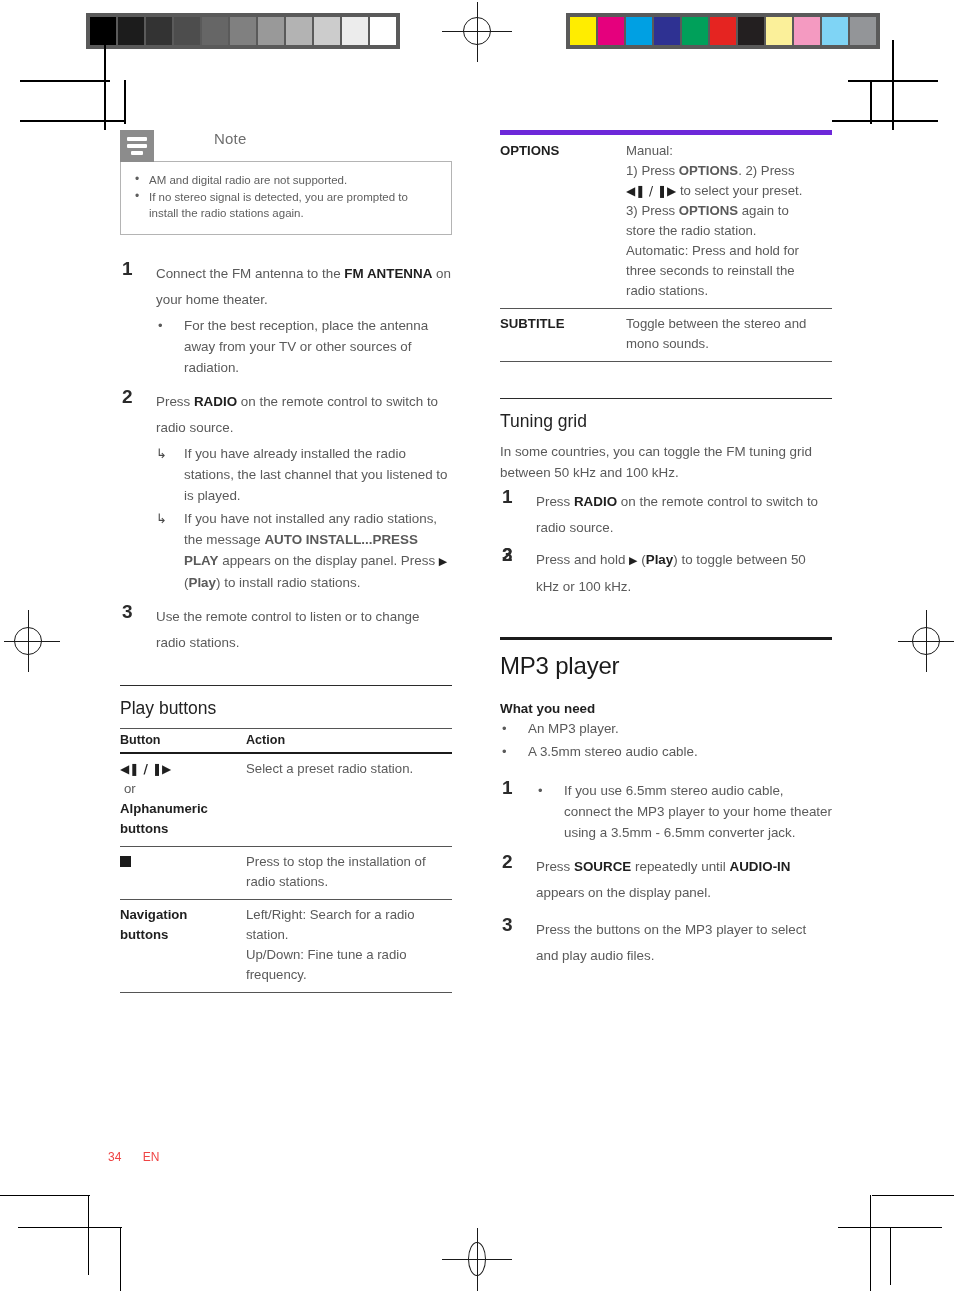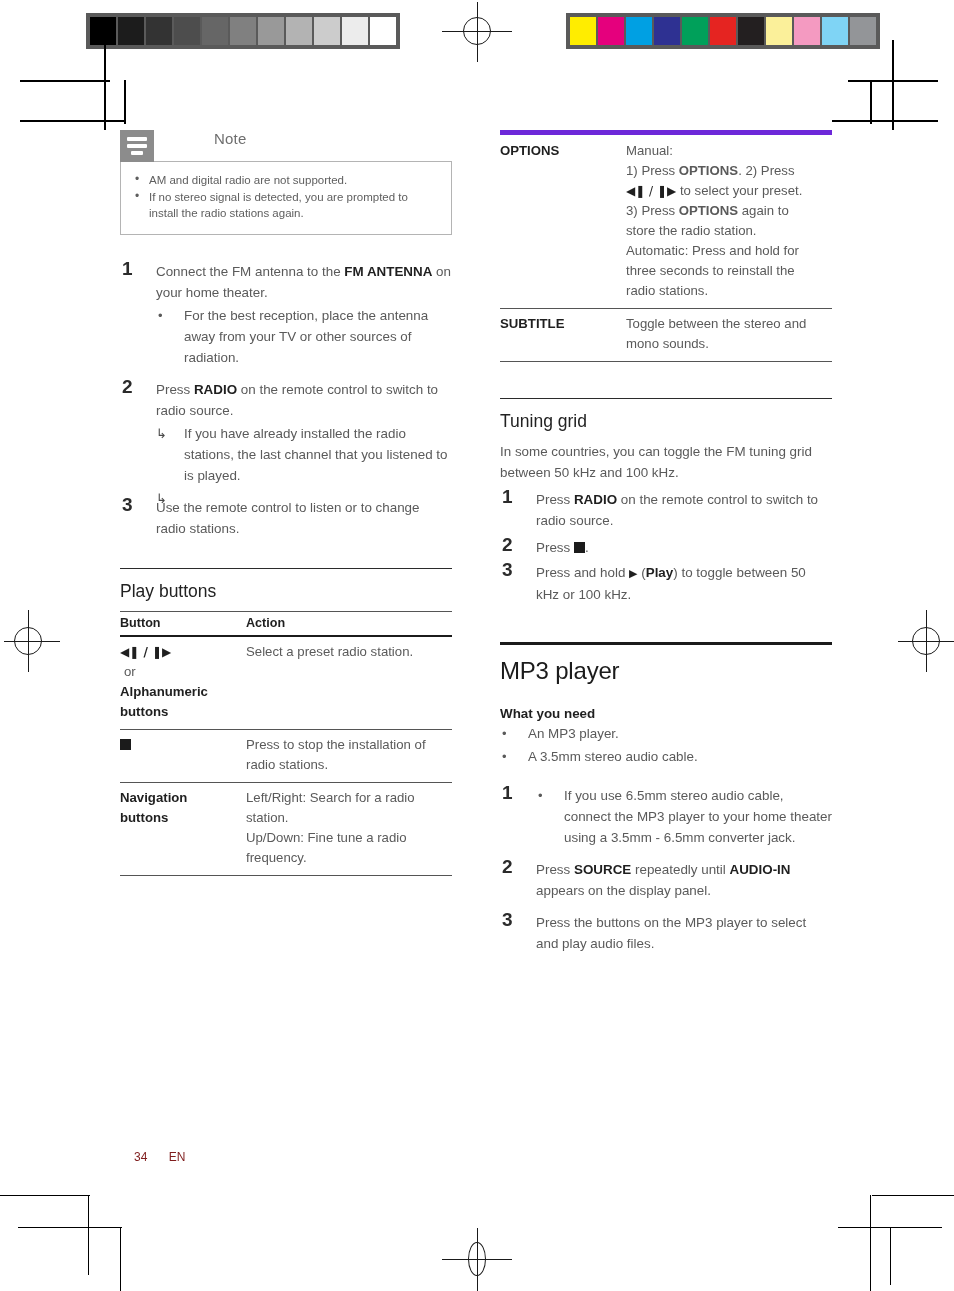--- a/index.html
+++ b/index.html
@@ -74,21 +74,21 @@
   
   ol.steps { list-style: none; margin: 0; padding: 0; }
   ol.steps > li {
     position: relative; padding-left: 36px; margin-bottom: 11px;
   }
   ol.steps > li > .num {
     position: absolute; left: 2px; top: -3px;
     font-size: 19px; font-weight: bold; color: #2b2b2b;
   }
   .ptxt {
-    font-size: 13.4px; line-height: 21px; color: #5a5a5a;
+    font-size: 13.4px; line-height: 26px; color: #5a5a5a;
   }
   .ptxt b, .bld { font-weight: bold; color: #1f1f1f; }
 
   ul.sub {
     list-style: none; margin: 2px 0 0 0; padding: 0;
   }
   ul.sub > li {
     position: relative; padding-left: 28px;
     font-size: 13.4px; line-height: 21px; color: #5a5a5a;
     margin-bottom: 2px;
@@ -139,22 +139,22 @@
   .glyph { font-family: "DejaVu Sans", sans-serif; font-size: 12px; color:#1f1f1f; }
   .glyph-play { font-family: "DejaVu Sans", sans-serif; font-size: 11px; color:#1f1f1f; }
   .stopsq {
     display: inline-block; width: 11px; height: 11px;
     background: #1b1b1b; vertical-align: -1px;
   }
   .or-line { font-weight: normal; color: #5a5a5a; font-size: 13.2px; padding-left:4px;}
 
   
   .footer {
-    position: absolute; left: 134px; top: 1150px;
-    font-size: 12px; color: #7f1d1d;
+    position: absolute; left: 108px; top: 1150px;
+    font-size: 12px; color: #ef4444;
   }
   .footer .pg { margin-right: 18px; }
 </style>
 </head>
 <body>
 
 <div class="cal-strip" id="gray-strip">
     <div class="sw" style="background: rgb(0, 0, 0);"></div>
     <div class="sw" style="background: rgb(28, 28, 28);"></div>
     <div class="sw" style="background: rgb(51, 51, 51);"></div>
@@ -253,21 +253,21 @@
       <ul class="sub">
         <li><span class="mk">•</span><span>For the best reception, place the antenna away from your TV or other sources of radiation.</span></li>
       </ul>
     </li>
 
     <li>
       <span class="num">2</span>
       <div class="ptxt">Press <b>RADIO</b> on the remote control to switch to radio source.</div>
       <ul class="sub arrow">
         <li><span class="mk">↳</span><span>If you have already installed the radio stations, the last channel that you listened to is played.</span></li>
-        <li><span class="mk">↳</span></li>
+        <li><span class="mk">↳</span><span>If you have not installed any radio stations, the message <b>AUTO INSTALL...PRESS PLAY</b> appears on the display panel. Press <span class="glyph-play">▶</span> (<b>Play</b>) to install radio stations.</span></li>
       </ul>
     </li>
 
     <li>
       <span class="num">3</span>
       <div class="ptxt">Use the remote control to listen or to change radio stations.</div>
     </li>
   </ol>
 
   <div style="height:18px;"></div>
@@ -334,21 +334,20 @@
   <h2 class="sec">Tuning grid</h2>
   <p class="body" style="margin-bottom:6px;">In some countries, you can toggle the FM tuning grid between 50 kHz and 100 kHz.</p>
 
   <ol class="steps">
     <li style="margin-bottom:6px;">
       <span class="num">1</span>
       <div class="ptxt">Press <b>RADIO</b> on the remote control to switch to radio source.</div>
     </li>
     <li style="margin-bottom:4px;">
       <span class="num">2</span>
-      <div class="ptxt">Press <span class="stopsq"></span>.</div>
     </li>
     <li>
       <span class="num">3</span>
       <div class="ptxt">Press and hold <span class="glyph-play">▶</span> (<b>Play</b>) to toggle between 50 kHz or 100 kHz.</div>
     </li>
   </ol>
 
   <div style="height:26px;"></div>
 
   <h1 class="chap">MP3 player</h1>

